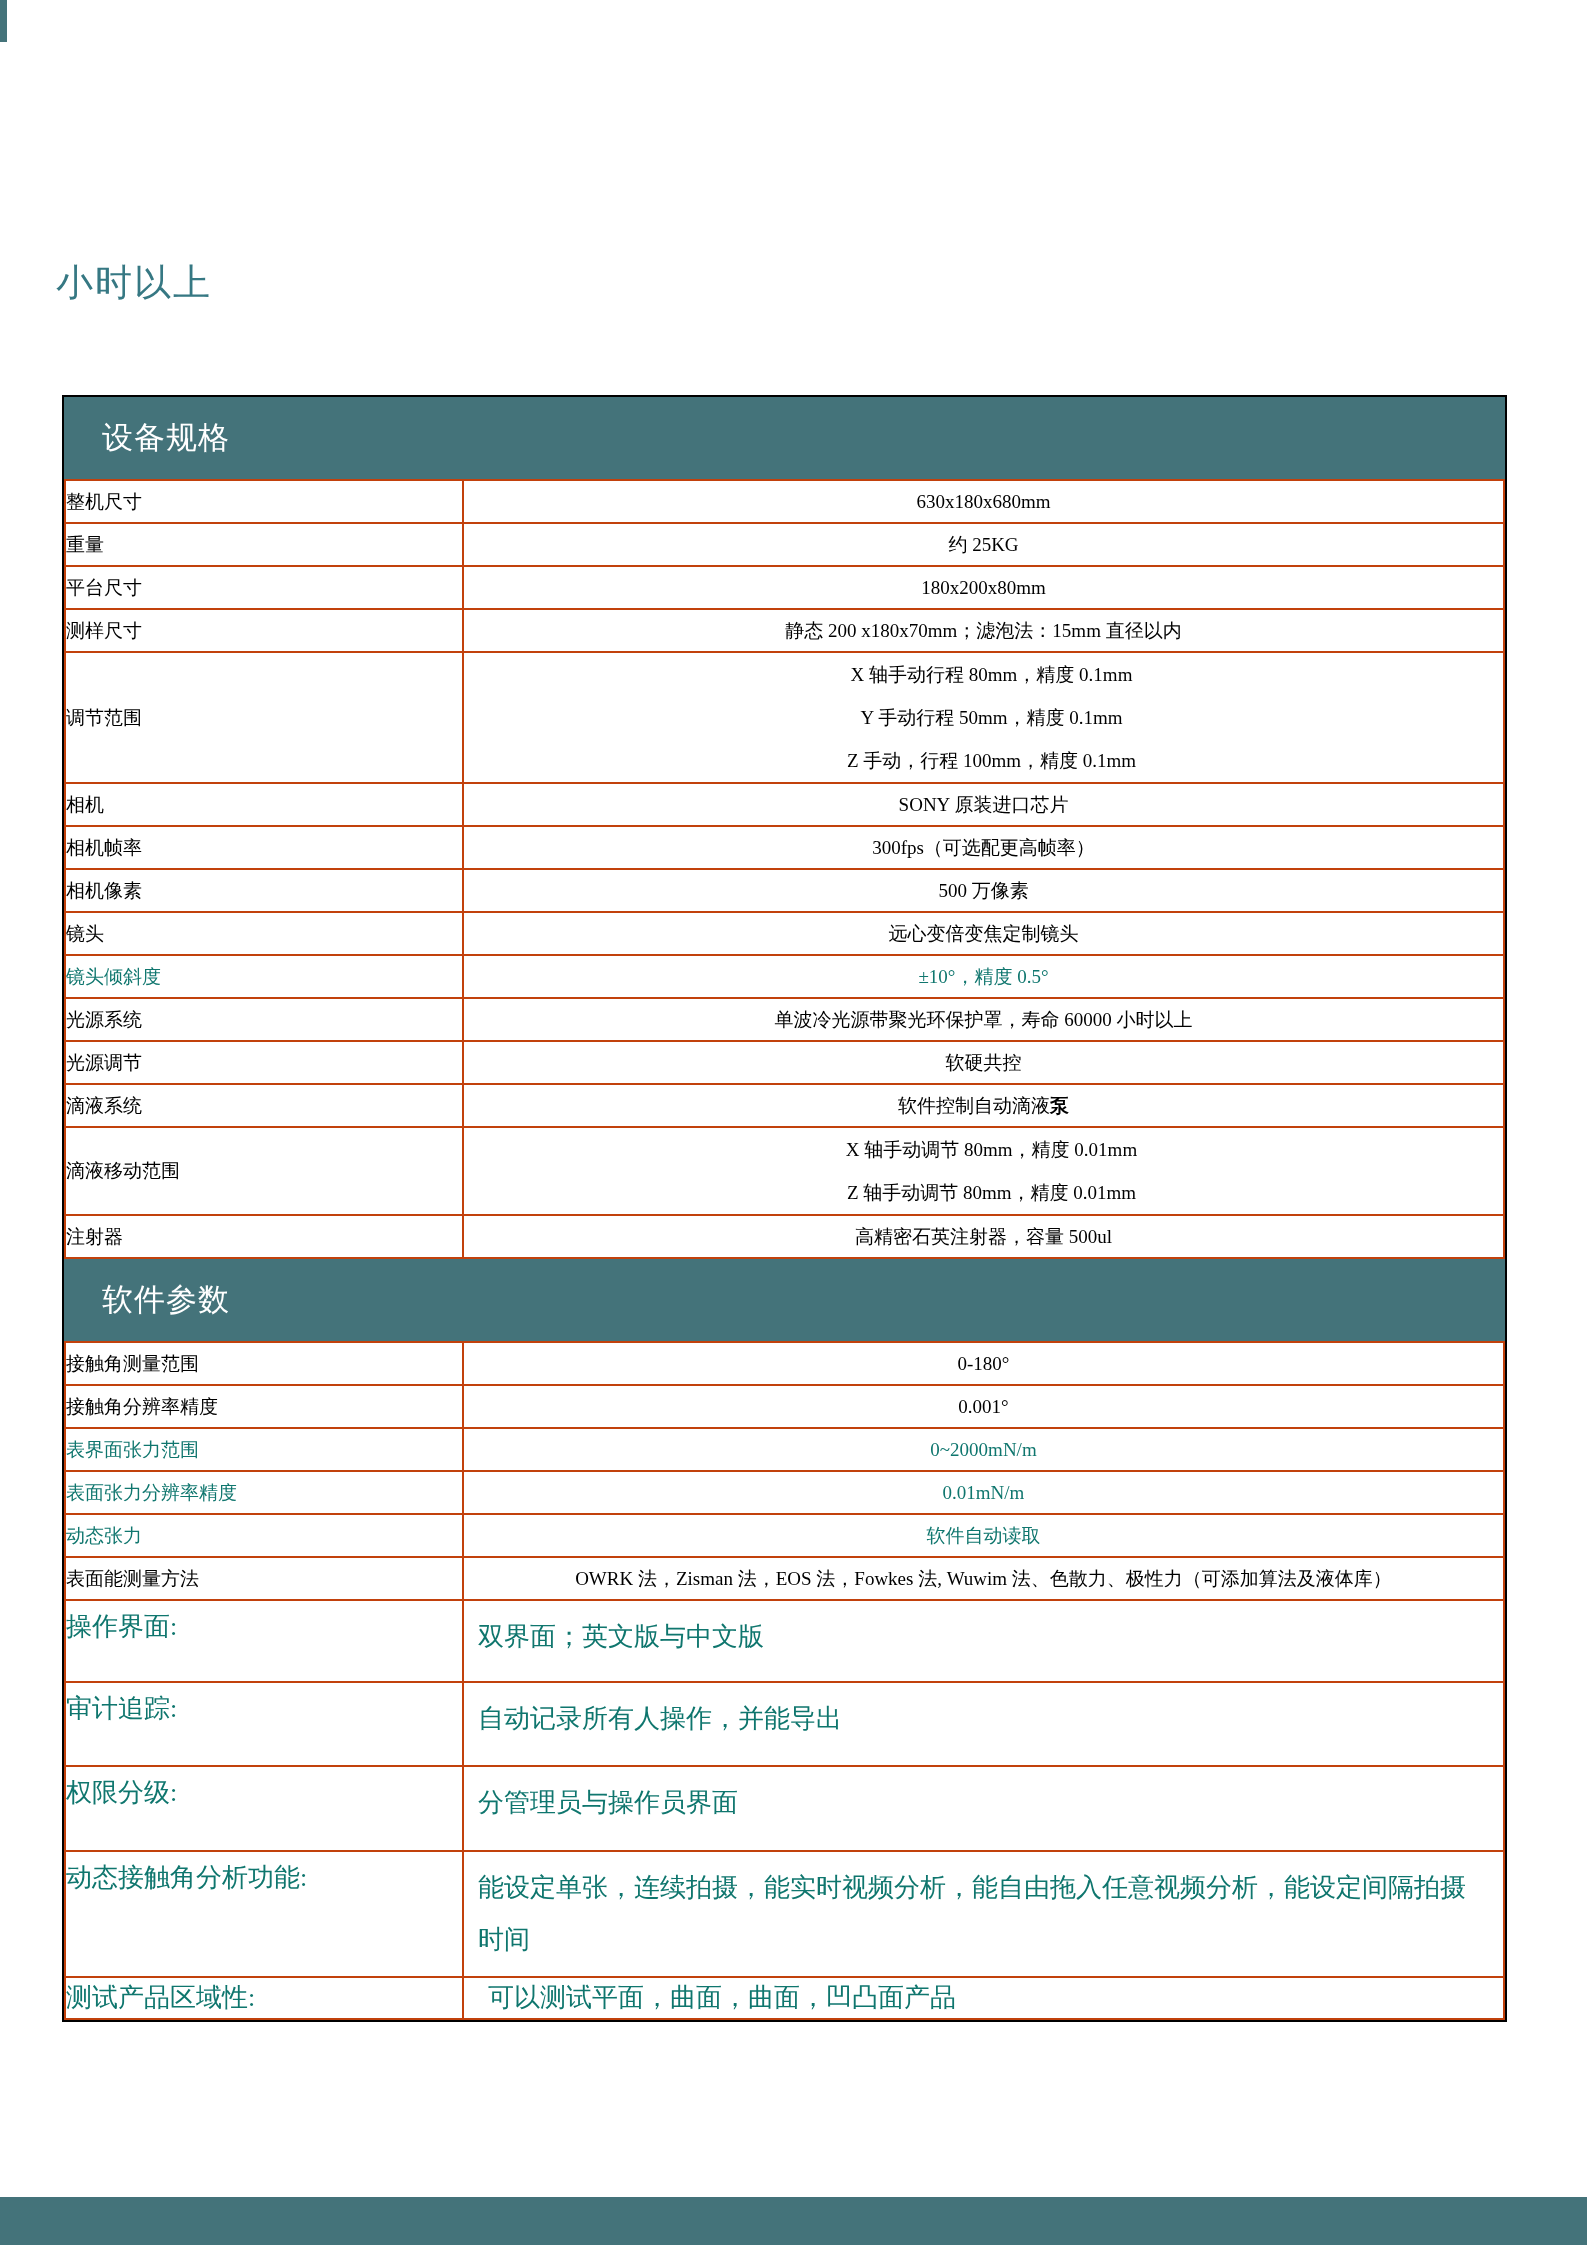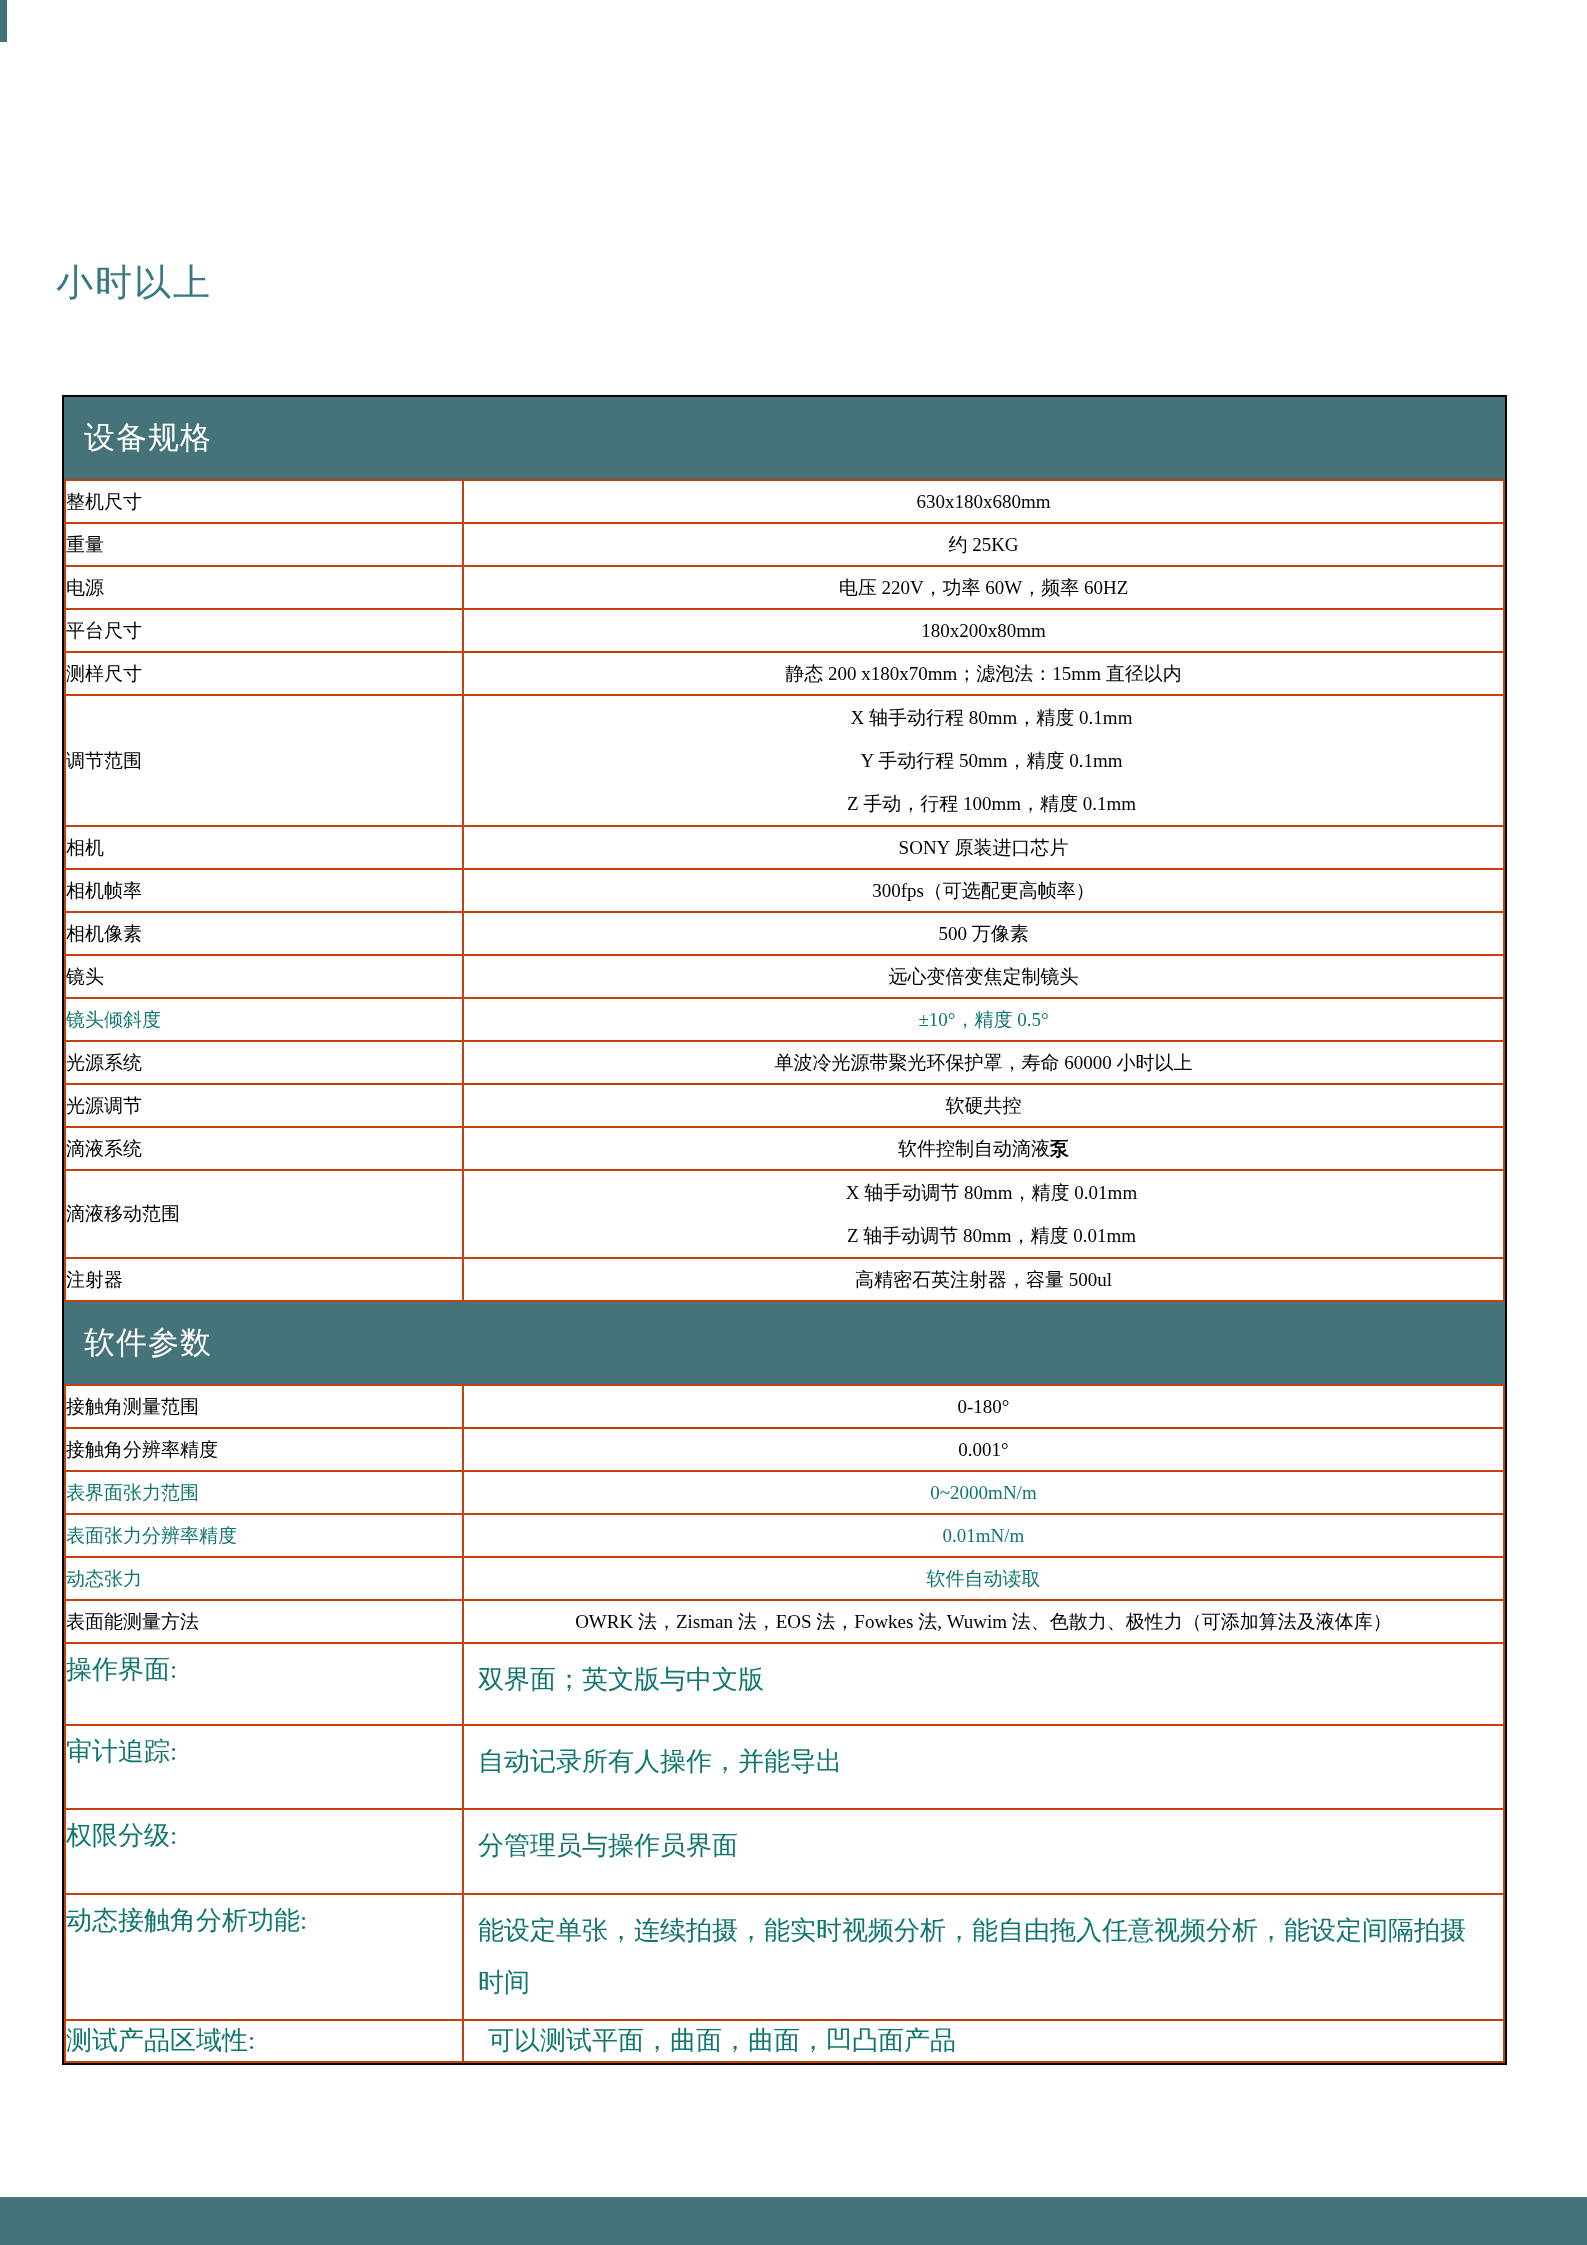--- a/index.html
+++ b/index.html
@@ -12,21 +12,21 @@
   .page-title{
     position:absolute;left:56px;top:258px;font-size:37px;letter-spacing:2px;
     color:#367883;font-weight:400;
   }
   .spec-wrapper{
     position:absolute;left:62px;top:395px;width:1445px;
     border:2px solid #000;box-sizing:border-box;background:#fff;
   }
   .band{
     background:#44737a;color:#fff;height:82px;display:flex;align-items:center;
-    padding-left:20px;font-size:31px;letter-spacing:1px;box-sizing:border-box;
+    padding-left:38px;font-size:31px;letter-spacing:1px;box-sizing:border-box;
   }
   table.spec{width:100%;border-collapse:collapse;table-layout:fixed;}
   table.spec td{
     border:2px solid #c2410c;padding:0 0 0 0;vertical-align:middle;
     font-size:19px;line-height:1.25;overflow:hidden;
   }
   td.lbl{padding-left:20px;font-size:21px;}
   td.val{text-align:center;}
   tr.h43{height:43px;}
   tr.h86{height:86px;}
@@ -65,24 +65,20 @@
     <tbody>
         <tr class="h43">
       <td class="lbl">整机尺寸</td>
       <td class="val">630x180x680mm</td>
     </tr>
     <tr class="h43">
       <td class="lbl">重量</td>
       <td class="val">约 25KG</td>
     </tr>
     <tr class="h43">
-      <td class="lbl">电源</td>
-      <td class="val">电压 220V，功率 60W，频率 60HZ</td>
-    </tr>
-    <tr class="h43">
       <td class="lbl">平台尺寸</td>
       <td class="val">180x200x80mm</td>
     </tr>
     <tr class="h43">
       <td class="lbl">测样尺寸</td>
       <td class="val">静态 200 x180x70mm；滤泡法：15mm 直径以内</td>
     </tr>
     <tr class="h129">
       <td class="lbl">调节范围</td>
       <td class="val">

